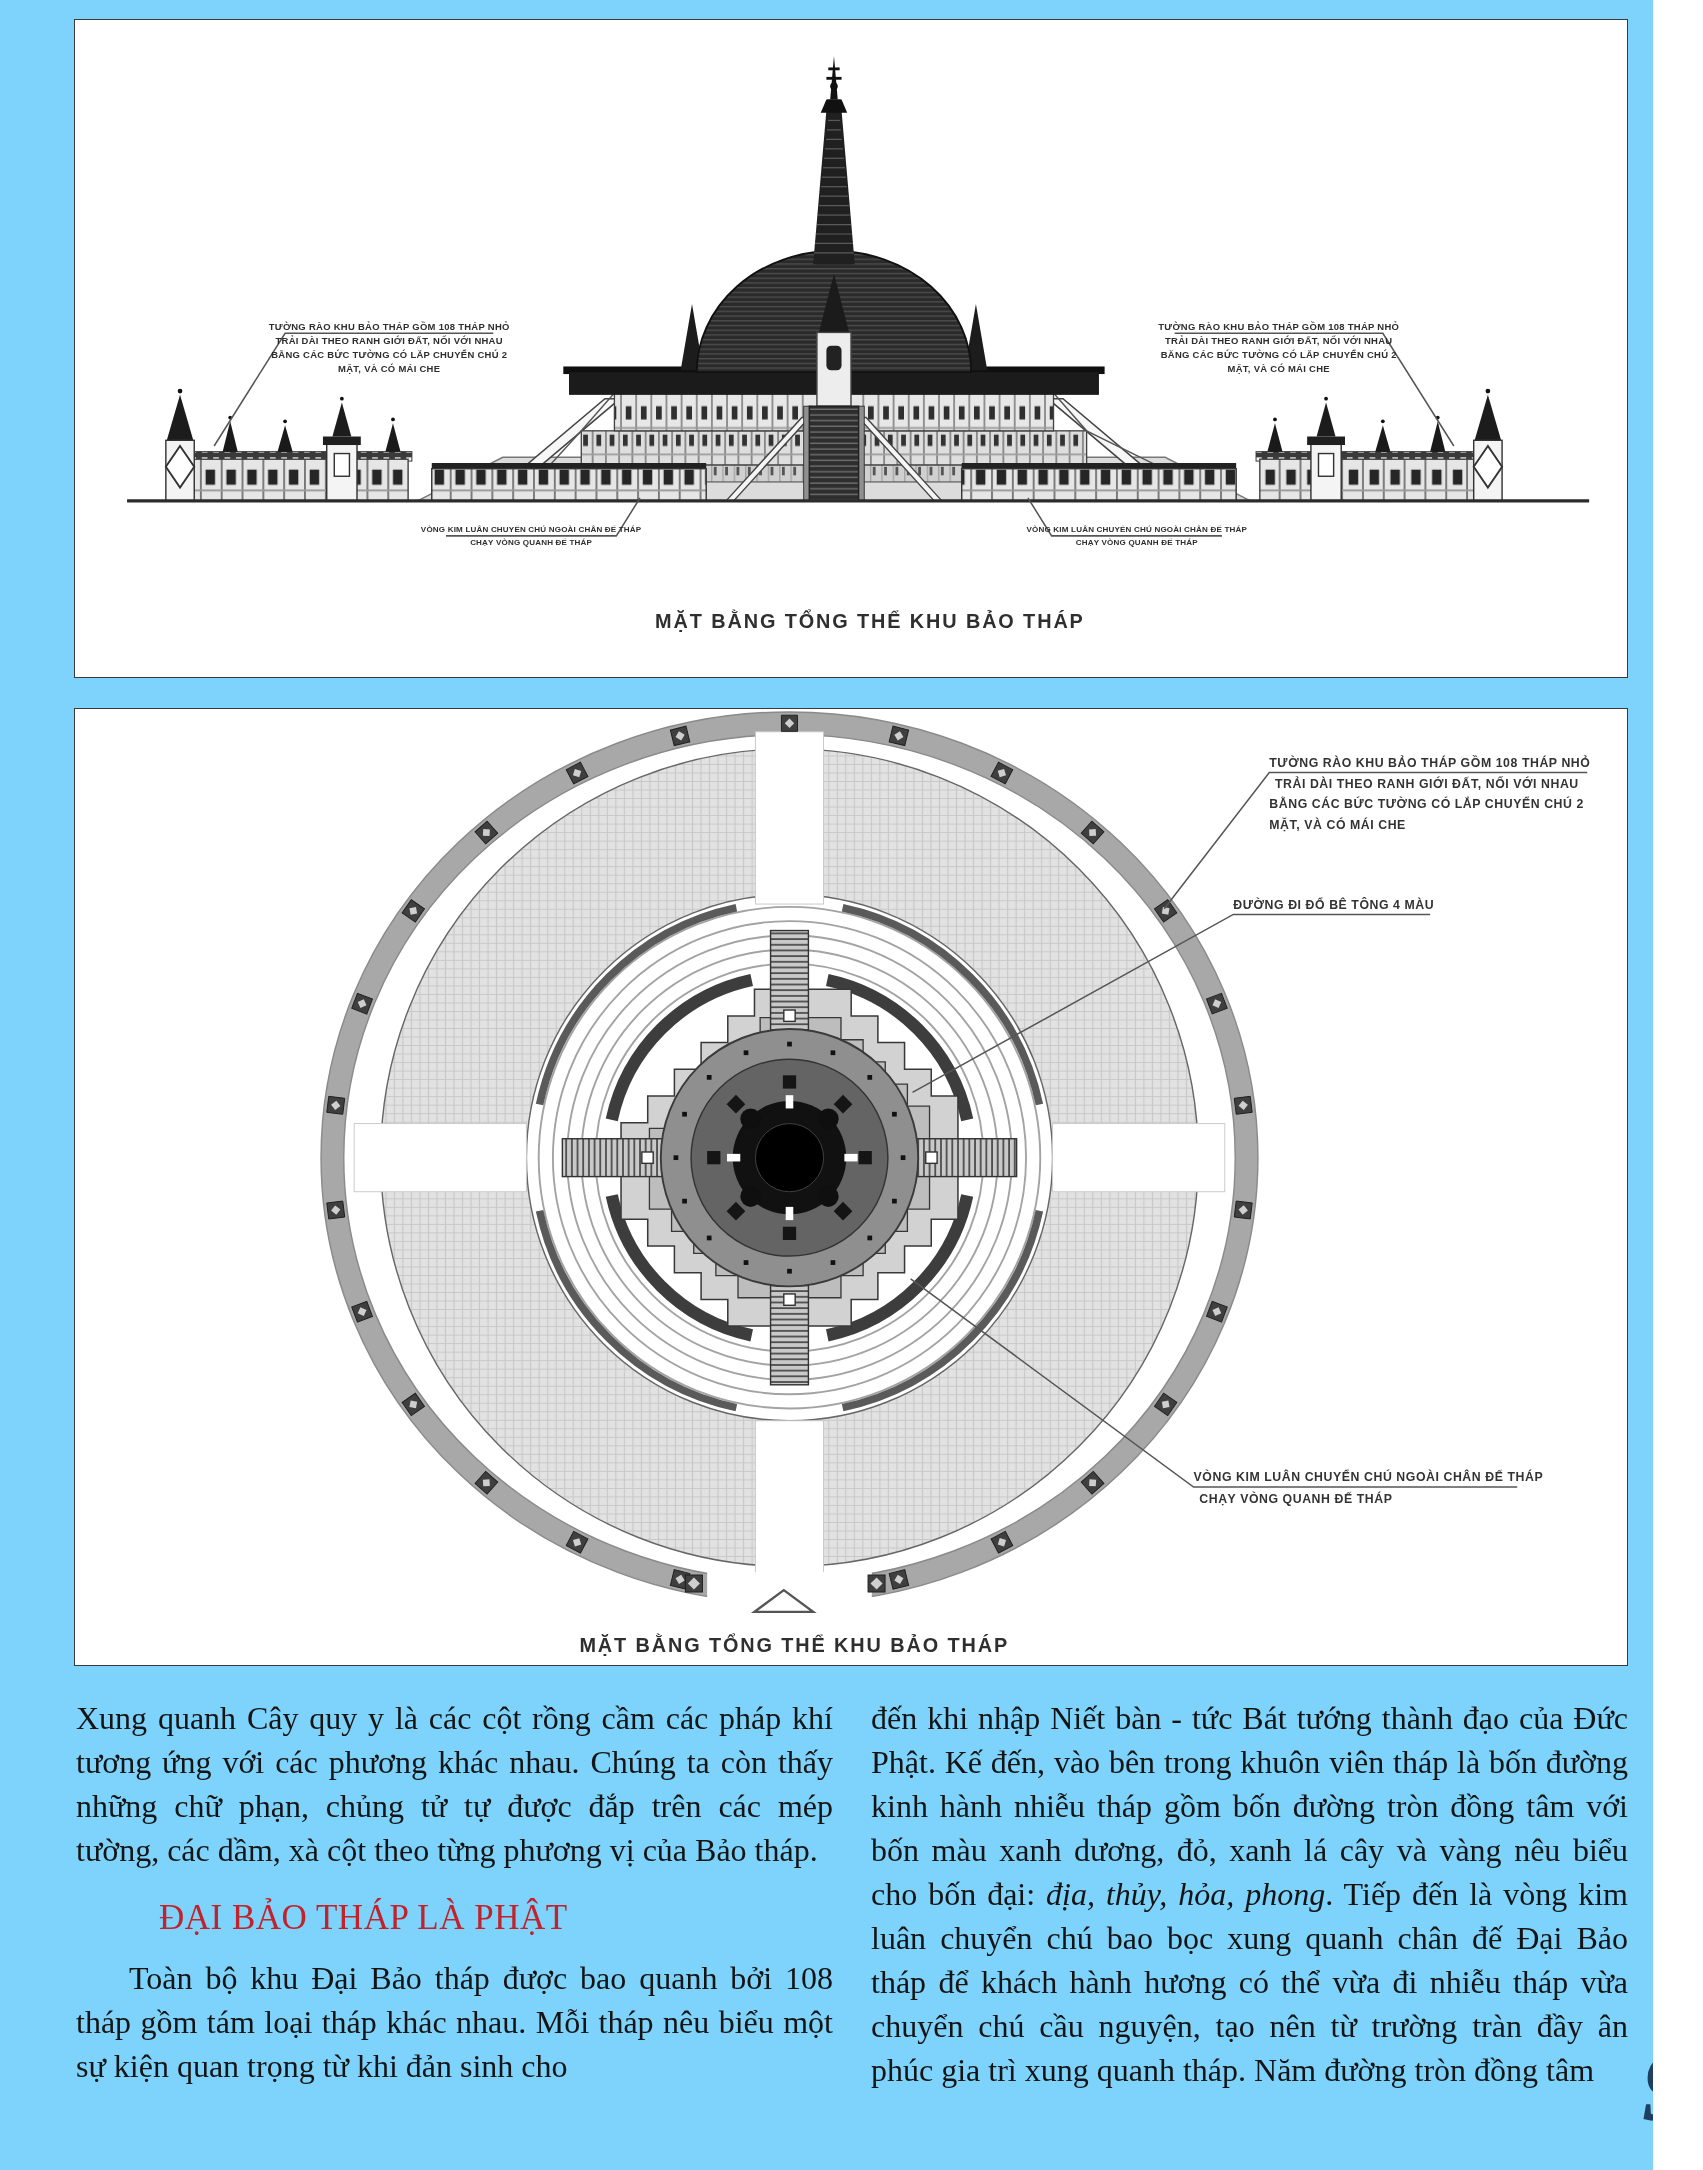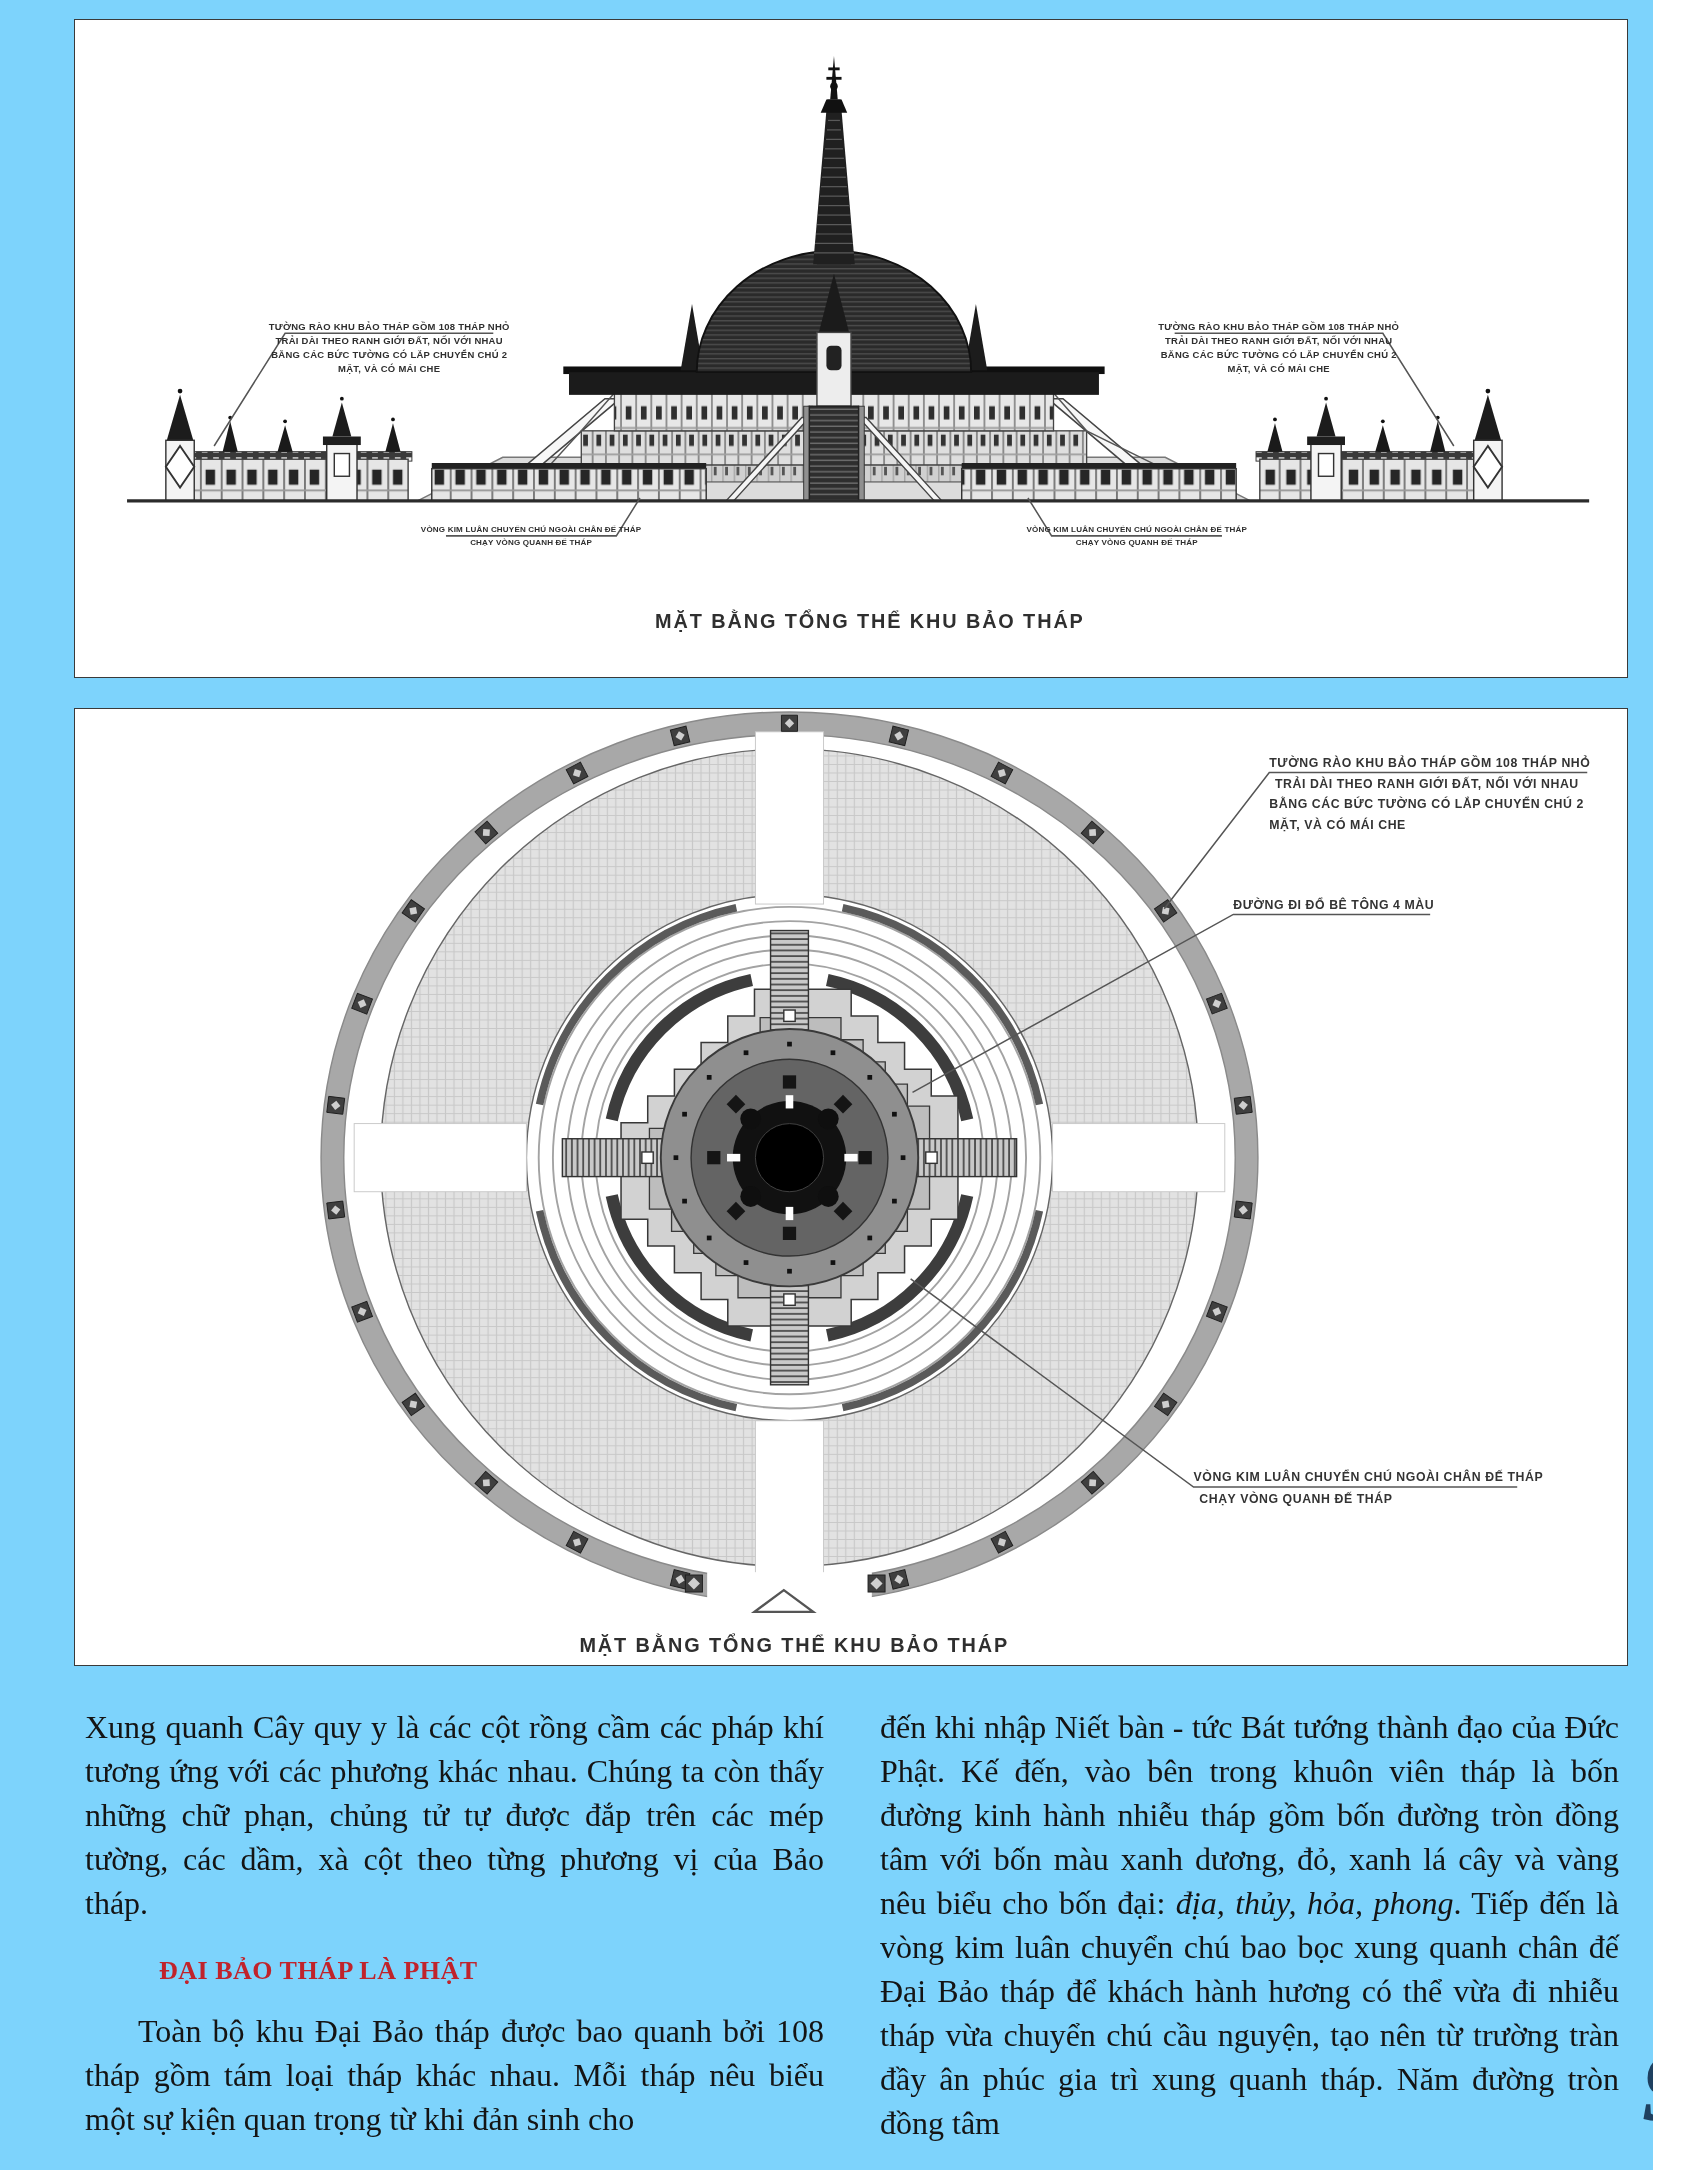--- a/index.html
+++ b/index.html
@@ -12,24 +12,24 @@
   .ann{font-family:"Liberation Sans","DejaVu Sans",sans-serif;font-weight:700;fill:#2e2e2e;}
   .ann-s{font-size:10px;letter-spacing:.3px;}
   .ann-xs{font-size:8.5px;letter-spacing:.2px;}
   .ann-m{font-size:13px;letter-spacing:.6px;fill:#333;}
   .fig-caption{font-family:"Liberation Sans","DejaVu Sans",sans-serif;font-weight:700;
                font-size:21px;letter-spacing:2px;fill:#2f2f2f;}
   .leader{fill:none;stroke:#555;stroke-width:1.6px;}
   .column{position:absolute;top:1696px;width:757px;font-size:32px;line-height:44px;
           text-align:justify;color:#141414;}
   #col-left{left:76px;} #col-right{left:871px;}
-  .column p{margin:9px;}
+  .column p{margin:0;}
   p.indent{text-indent:53px;}
   h2.section-heading{font-family:"Liberation Serif","DejaVu Serif",serif;
-      font-size:26px;line-height:40px;font-weight:700;color:#c0232b;
+      font-size:35px;line-height:40px;font-weight:400;color:#c0232b;
       margin:25.6px 0 18px 0;padding-left:83px;letter-spacing:0.5px;}
   .italic{font-style:italic;font-family:Liberation Serif, serif;}
   #page-number{position:absolute;left:1563px;top:2035px;width:129px;text-align:right;
       font-family:"Liberation Serif","DejaVu Serif",serif;font-style:italic;font-weight:700;
       font-size:100px;line-height:104px;color:#1e4060;}
 </style>
 </head>
 <body>
 
 <div id="page">

